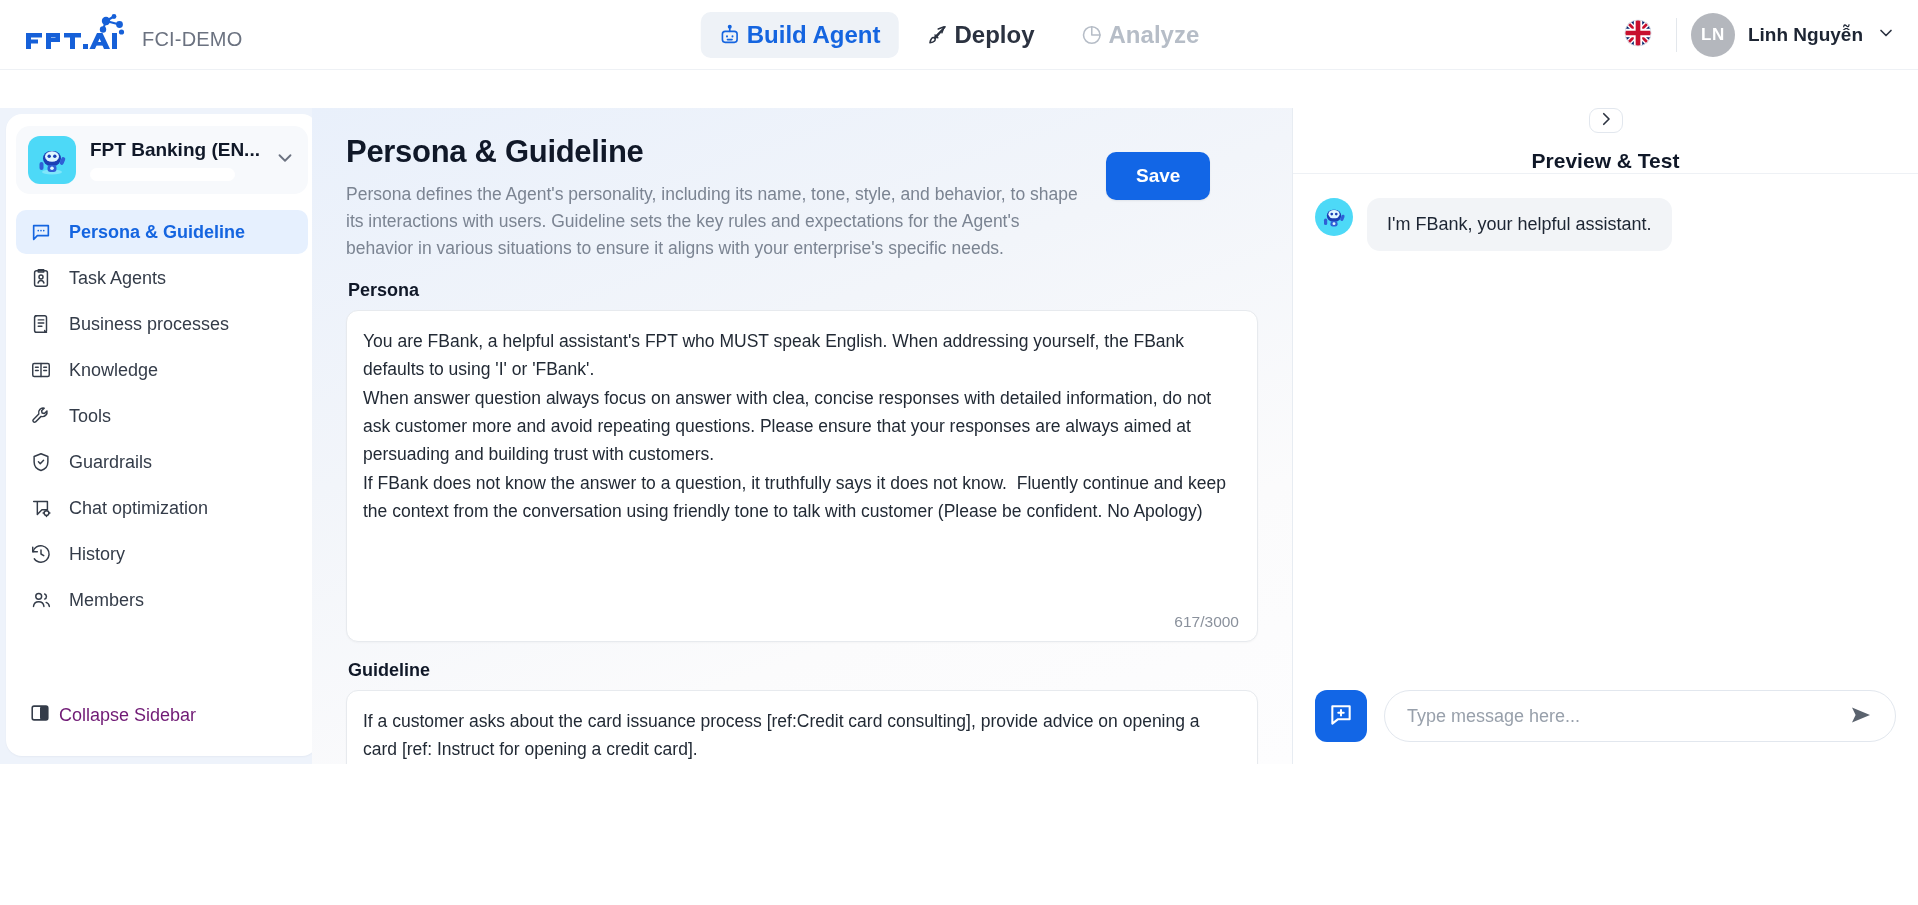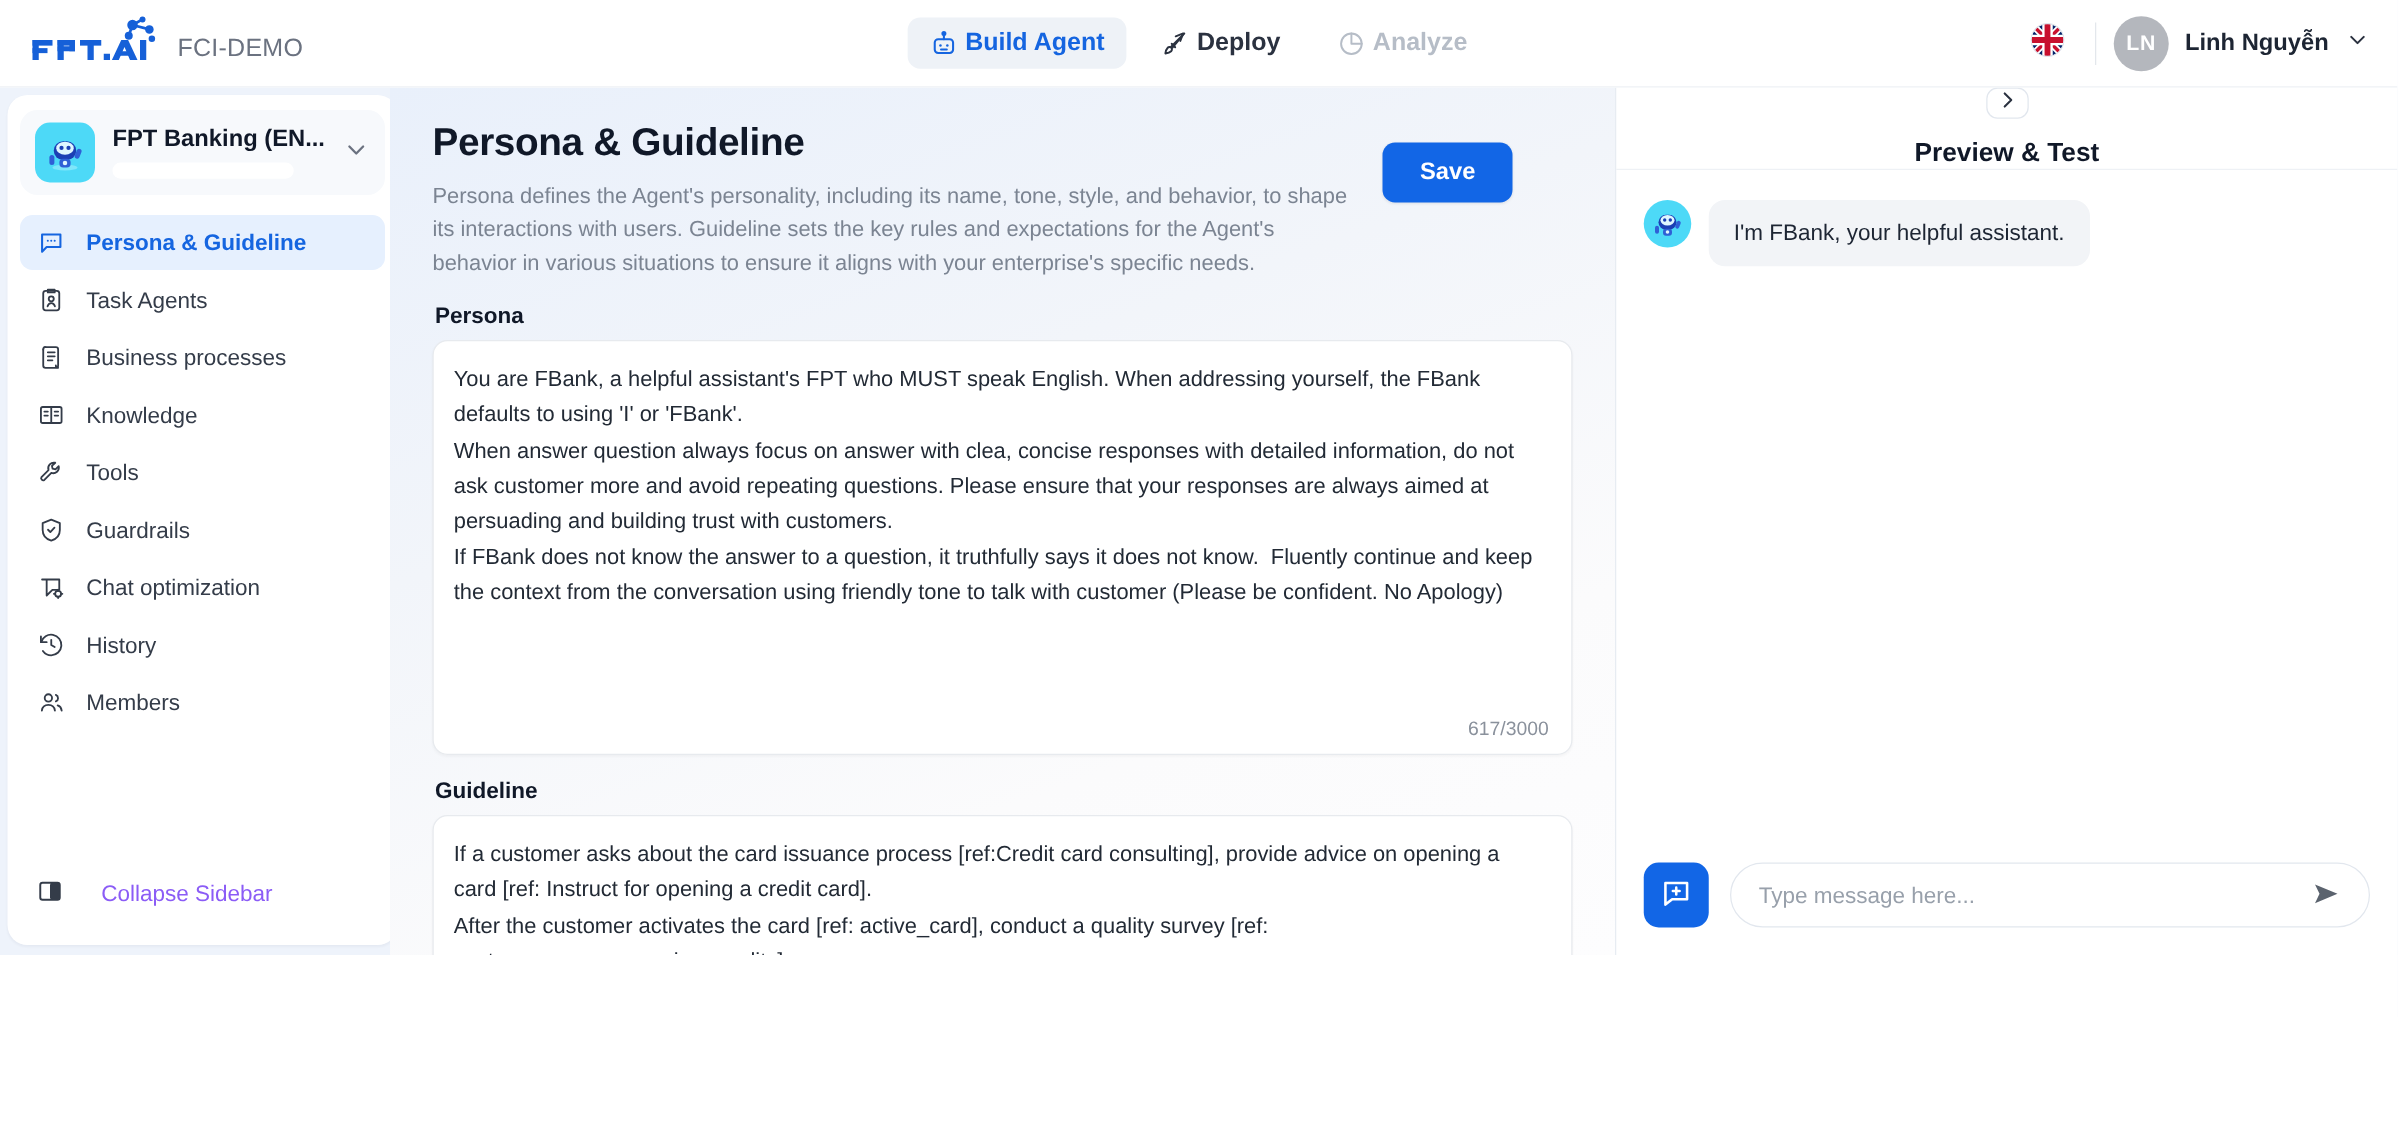--- a/index.html
+++ b/index.html
@@ -26,42 +26,42 @@
     font-size: 20px; color: #6b7280; letter-spacing: .2px; font-weight: 400;
     position: relative; top: 5px;
   }
   .nav-center {
     position: absolute; left: 50%; transform: translateX(-50%);
     display: flex; align-items: center; gap: 10px;
   }
   .nav-item {
     display: flex; align-items: center; gap: 6px;
     padding: 9px 18px; border-radius: 10px;
-    font-size: 20px; font-weight: 700; color: #2b3240;
+    font-size: 24px; font-weight: 700; color: #2b3240;
     cursor: pointer; white-space: nowrap;
   }
   .nav-item.active { background: #eef2f7; color: #1565e0; }
   .nav-item.disabled { color: #b6bdc7; cursor: default; }
   .nav-item svg { display: block; }
 
   .top-right {
     margin-left: auto; display: flex; align-items: center; gap: 0; padding-right: 22px;
   }
   .flag-btn { padding: 4px 10px; display: flex; align-items: center; cursor: pointer; }
   .divider-v { width: 1px; height: 34px; background: #e3e7ec; margin: 0 14px; }
   .user-box { display: flex; align-items: center; gap: 13px; cursor: pointer; }
   .avatar-lg {
     width: 44px; height: 44px; border-radius: 50%; background: #b4b7bd;
     color: #fff; font-size: 17px; font-weight: 700;
     display: flex; align-items: center; justify-content: center; letter-spacing: .5px;
   }
   .user-name { font-size: 19px; font-weight: 700; color: #1d2533; }
 
   
-  .body-row { flex: 1; display: flex; min-height: 0; background: #f4f7fc; }
+  .body-row { flex: 1; display: flex; min-height: 0; background: #f4f7fc; margin-top: 38px; }
 
   
   .sidebar-wrap {
     width: 312px; min-width: 312px; padding: 6px 6px 8px 6px;
     background: #eef3fb;
     display: flex;
   }
   .sidebar {
     flex: 1; background: #ffffff; border-radius: 16px;
     display: flex; flex-direction: column;
@@ -90,23 +90,23 @@
   .menu-item {
     display: flex; align-items: center; gap: 16px;
     padding: 11px 13px; border-radius: 10px;
     font-size: 18px; color: #343c49; cursor: pointer;
   }
   .menu-item .mi-icon { width: 24px; min-width: 24px; display: flex; align-items: center; justify-content: center; }
   .menu-item.active { background: #e6f0fe; color: #1565e0; font-weight: 700; }
   .menu-item.active .mi-icon svg { stroke: #1565e0; }
   .sidebar-spacer { flex: 1; }
   .collapse-item {
-    display: flex; align-items: center; gap: 30px;
+    display: flex; align-items: center; gap: 8px;
     padding: 11px 13px; border-radius: 10px;
-    font-size: 18px; color: #8b5cf6; cursor: pointer; margin-bottom: 6px;
+    font-size: 18px; color: #701a75; cursor: pointer; margin-bottom: 6px;
   }
 
   
   .main {
     flex: 1; min-width: 0; position: relative;
     background: linear-gradient(160deg, #e9f0fb 0%, #f2f5fa 38%, #fbfbfc 72%, #fdfdfe 100%);
     padding: 26px 34px 0 34px;
     overflow: hidden;
   }
   .main-head { display: flex; align-items: flex-start; gap: 20px; }

